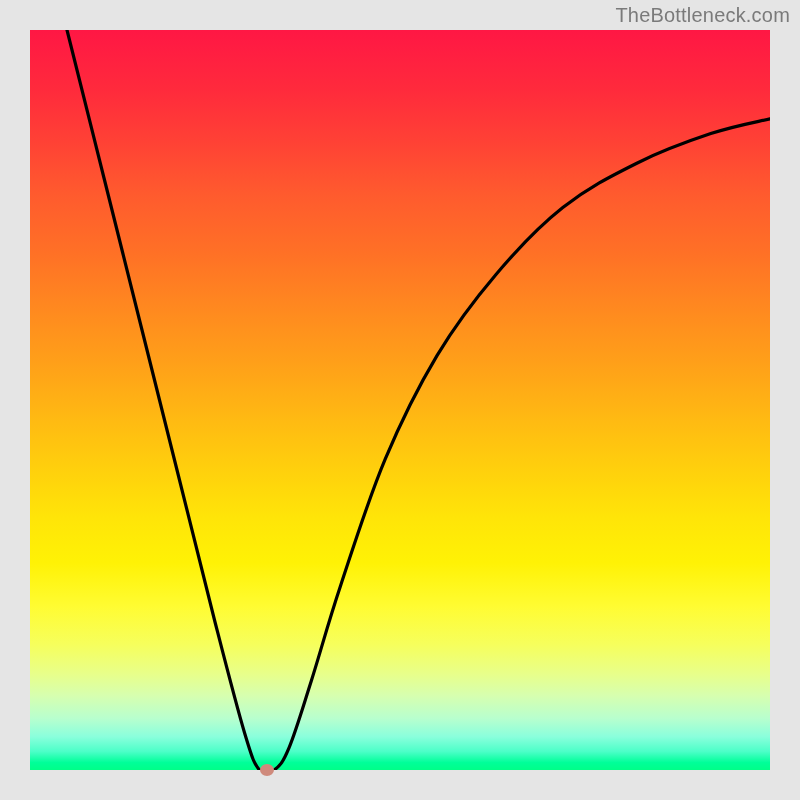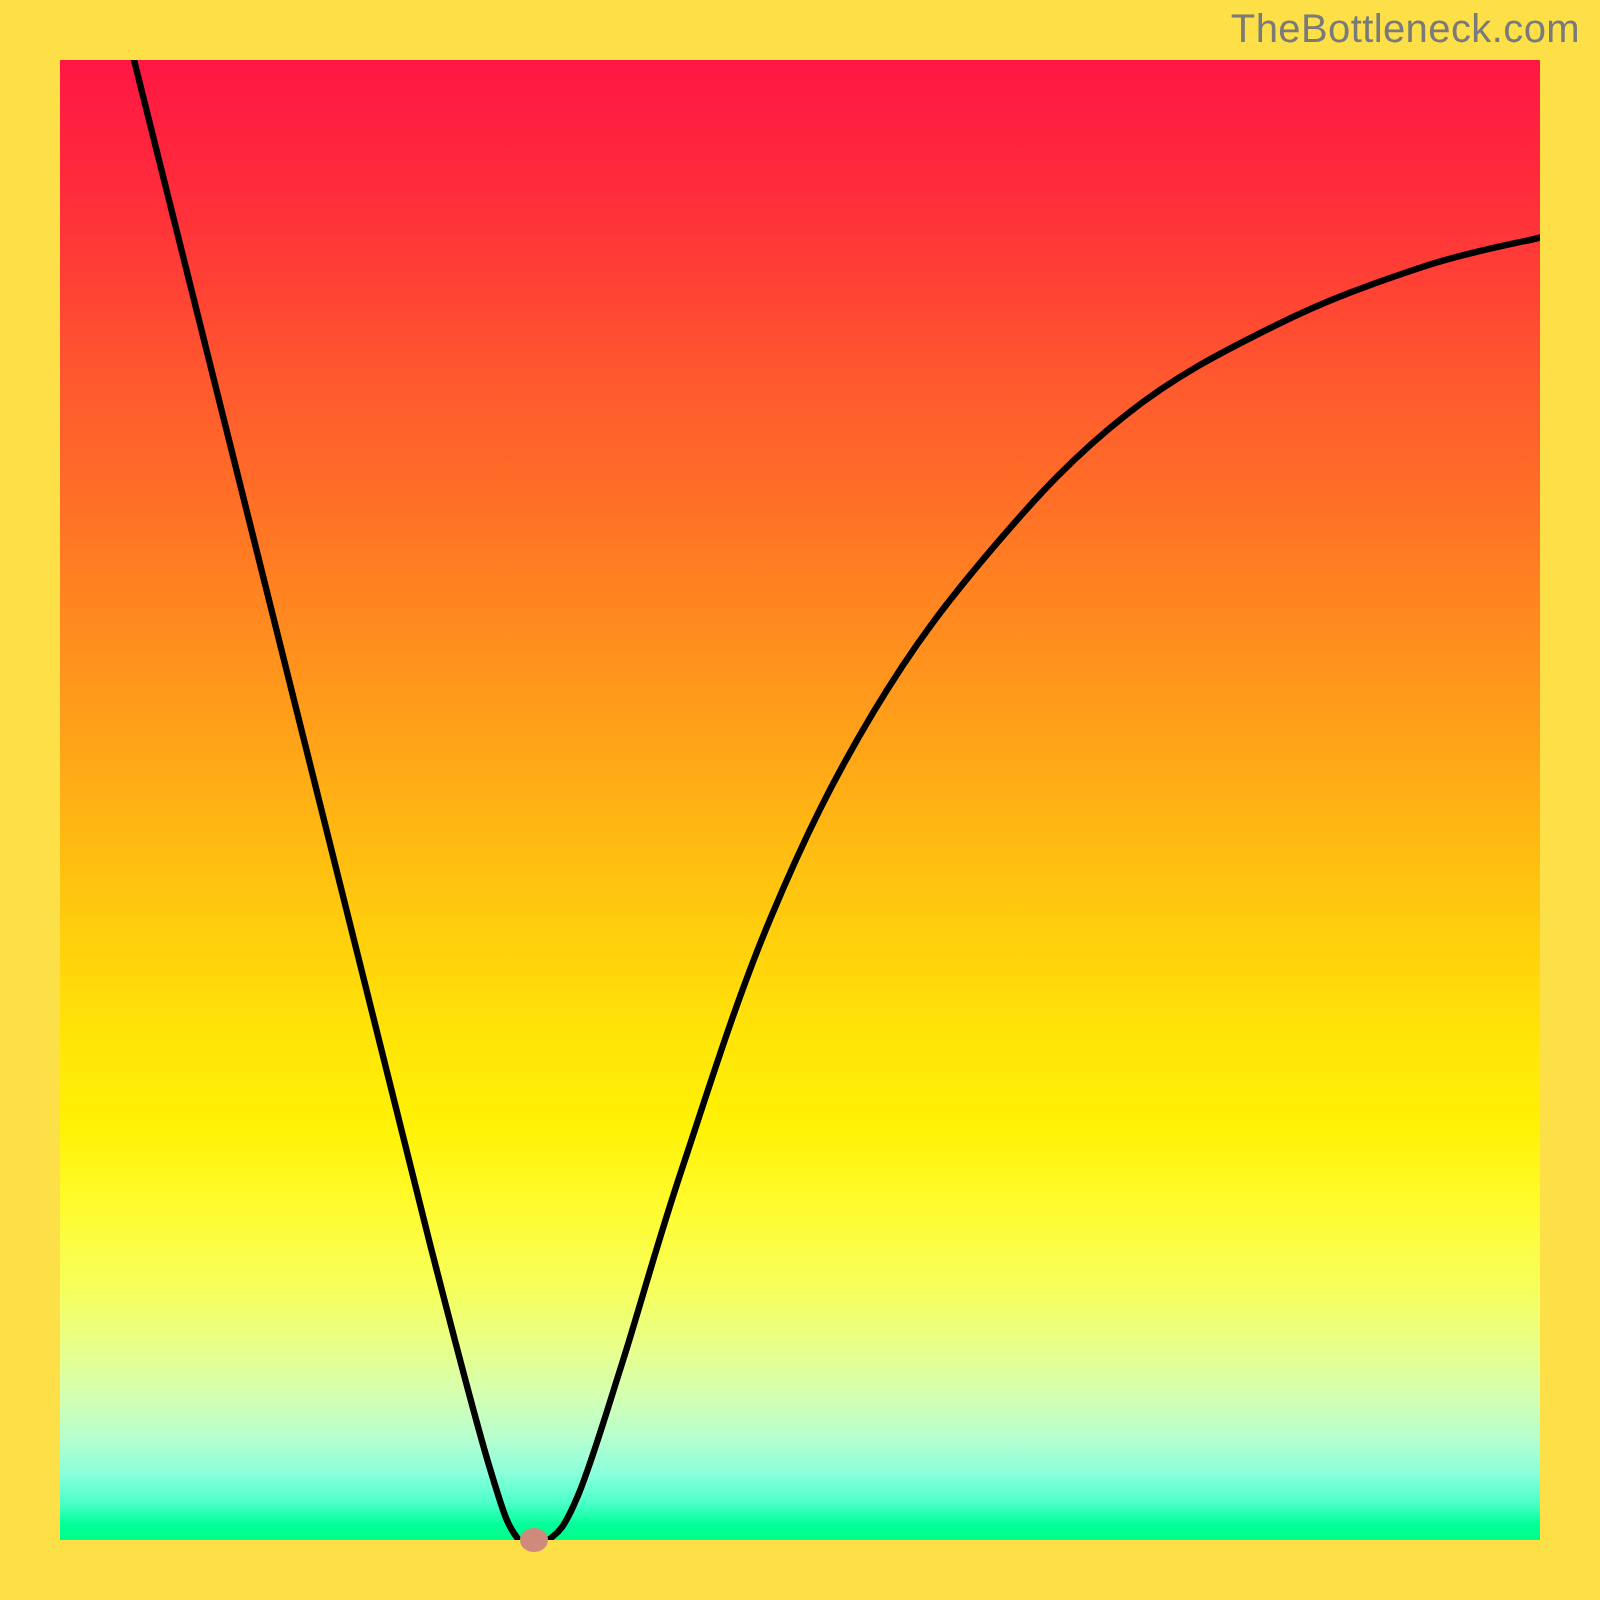--- a/index.html
+++ b/index.html
@@ -1,21 +1,21 @@
 <!DOCTYPE html>
 <html><head>
 <meta charset="utf-8">
 <style>
   * { margin: 0; padding: 0; box-sizing: border-box; }
   html, body { width: 800px; height: 800px; overflow: hidden; background: #000; }
   .canvas {
     position: relative;
     width: 800px;
     height: 800px;
-    background: #fde047;
+    background: #e5e5e5;
   }
   .plot-area {
     position: absolute;
     left: 30px;
     top: 30px;
     width: 740px;
     height: 740px;
     background: linear-gradient(to bottom,
       #ff1744 0%,
       #ff2a3c 8%,

